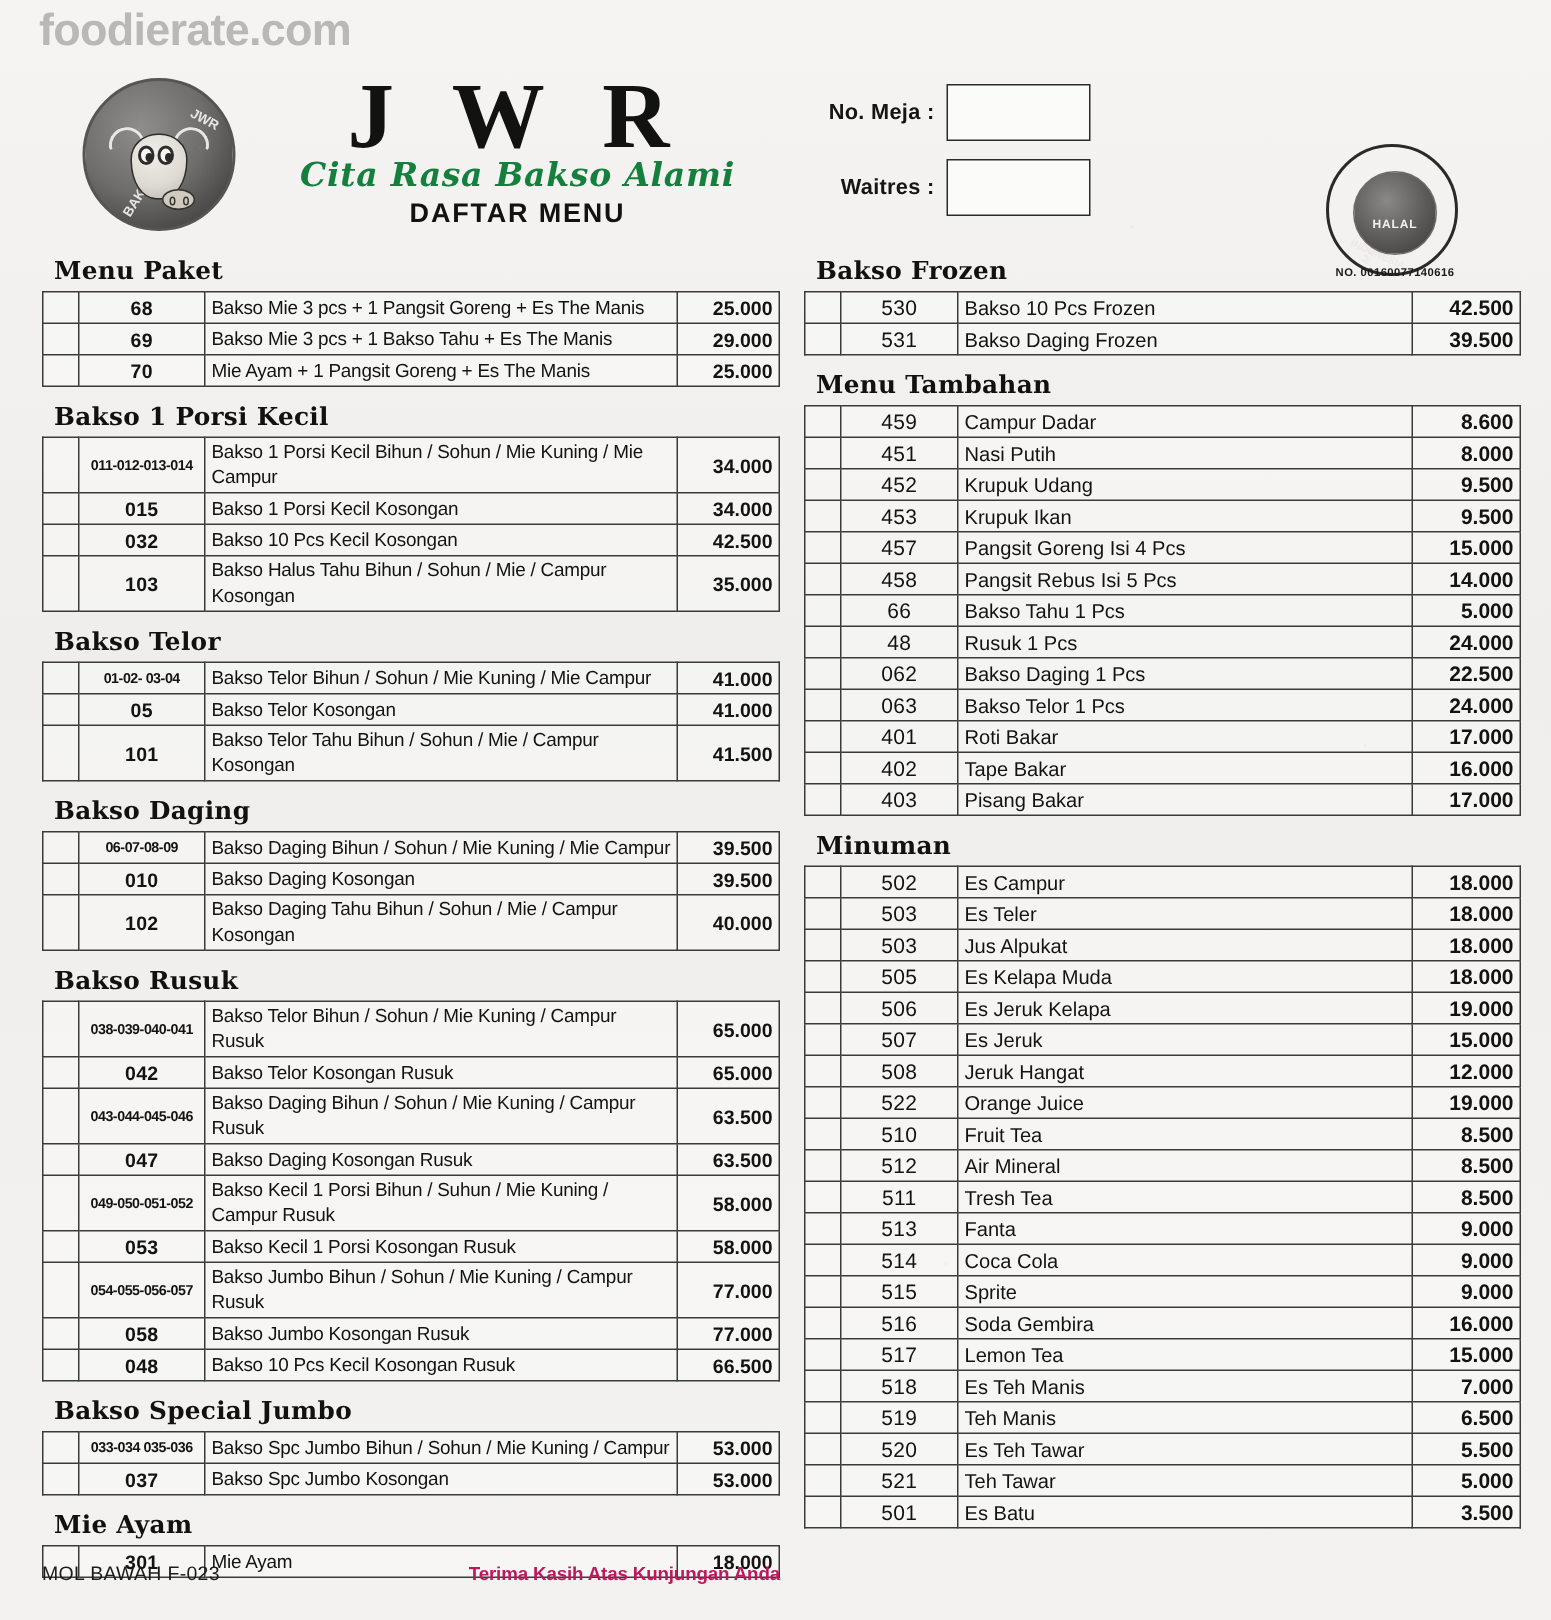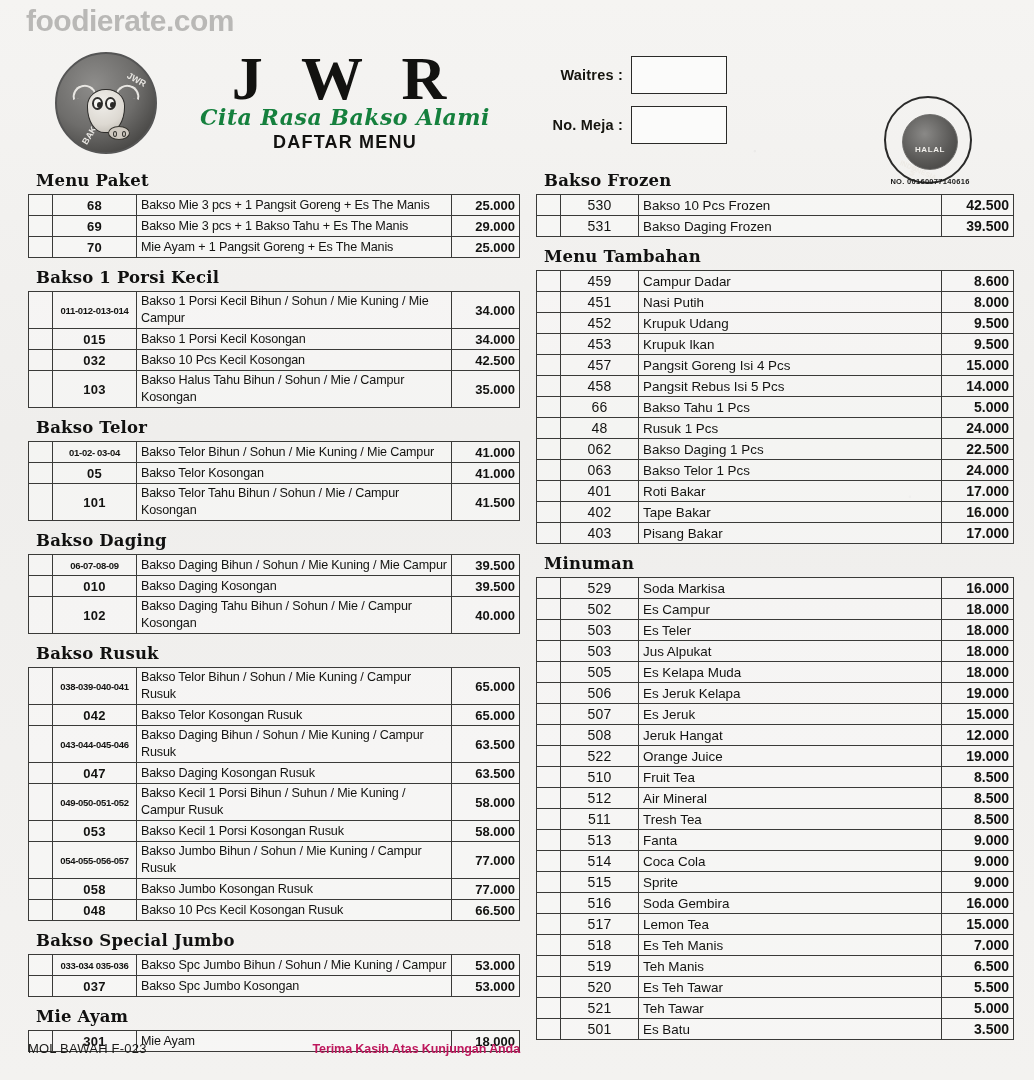--- a/index.html
+++ b/index.html
@@ -233,25 +233,25 @@
     </div>
 
     <div class="brand">
       <div class="brand-name">J W R</div>
       <div class="brand-tag">Cita Rasa Bakso Alami</div>
       <div class="brand-sub">DAFTAR MENU</div>
     </div>
 
     <div class="form-fields">
       <div class="field-row">
+        <div class="field-label">No. Meja :</div>
+        <div class="field-box"></div>
+      </div>
+      <div class="field-row">
         <div class="field-label">Waitres :</div>
-        <div class="field-box"></div>
-      </div>
-      <div class="field-row">
-        <div class="field-label">No. Meja :</div>
         <div class="field-box"></div>
       </div>
     </div>
 
     <div class="halal">
       <div class="halal-stamp">
         <div class="halal-ring">
           <span style="transform:rotate(-62deg) translate(-40px,-2px);">MAJELIS ULAMA</span>
           <span style="transform:rotate(24deg) translate(-16px,28px);">INDONESIA</span>
         </div>
@@ -569,26 +569,20 @@
             </tr>
           </tbody>
         </table>
       </div>
       <div class="section section-minuman">
         <div class="section-title">Minuman</div>
         <table class="menu">
           <tbody>
             <tr>
               <td class="c-blank"></td>
-              <td class="c-code">529</td>
-              <td class="c-name">Soda Markisa</td>
-              <td class="c-price">16.000</td>
-            </tr>
-            <tr>
-              <td class="c-blank"></td>
               <td class="c-code">502</td>
               <td class="c-name">Es Campur</td>
               <td class="c-price">18.000</td>
             </tr>
             <tr>
               <td class="c-blank"></td>
               <td class="c-code">503</td>
               <td class="c-name">Es Teler</td>
               <td class="c-price">18.000</td>
             </tr>

